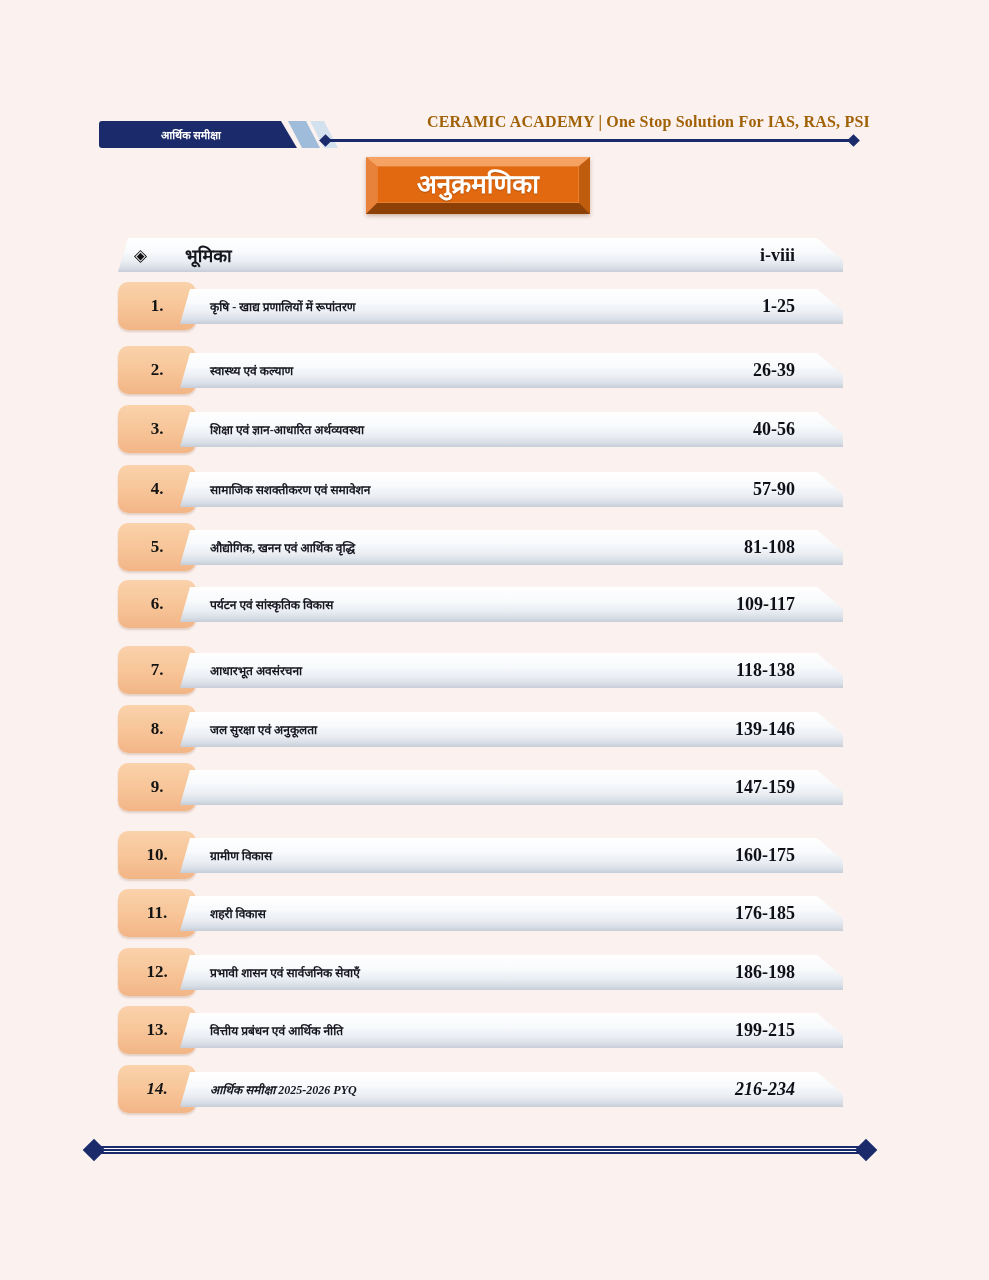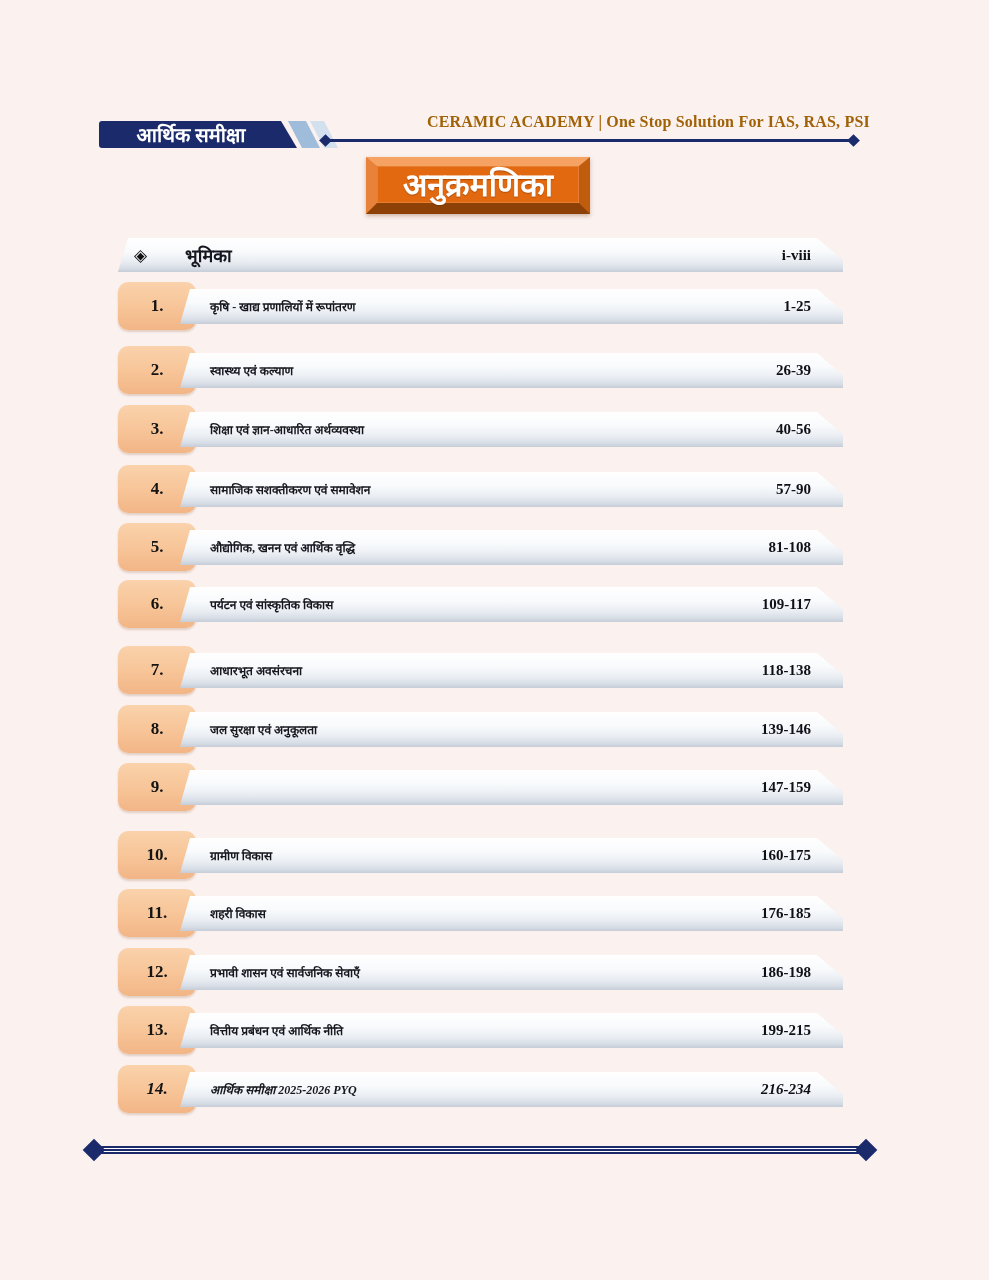--- a/index.html
+++ b/index.html
@@ -12,21 +12,21 @@
   }
   .page{position:absolute;inset:0;}
 
   
   .badge{
     position:absolute;left:99px;top:121px;width:198px;height:27px;
     background:#1b2a6b;
     clip-path:polygon(0 0, calc(100% - 16px) 0, 100% 100%, 0 100%);
     border-radius:3px 0 0 3px;
     display:flex;align-items:center;justify-content:center;
-    color:#ffffff;font-weight:bold;font-size:20px;
+    color:#ffffff;font-weight:bold;font-size:11px;
     padding-right:14px;box-sizing:border-box;
   }
   .stripe{position:absolute;top:121px;height:27px;}
   .stripe1{left:288px;width:32px;background:#9fbcda;
     clip-path:polygon(0 0,18px 0,32px 100%,14px 100%);}
   .stripe2{left:310px;width:28px;background:#d3e0ee;
     clip-path:polygon(0 0,14px 0,28px 100%,14px 100%);}
   .top-rule{position:absolute;left:326px;top:139px;width:527px;height:3px;background:#1b2a6b;}
   .top-rule .dmd{position:absolute;top:-3px;width:9px;height:9px;background:#1b2a6b;transform:rotate(45deg);}
   .top-rule .dmd.l{left:-5px;}
@@ -41,21 +41,21 @@
   .title-btn{
     position:absolute;left:366px;top:157px;width:224px;height:57px;
     box-sizing:border-box;
     background:#e2690f;
     border-style:solid;border-width:9px 11px 11px 11px;
     border-color:#f5a263 #c05c0e #8d4106 #e8813a;
     display:flex;align-items:center;justify-content:center;
     box-shadow:0 2px 4px rgba(120,70,30,.35), inset 0 0 0 1px rgba(255,255,255,.15);
   }
   .title-btn span{
-    color:#ffffff;font-weight:bold;font-size:32px;line-height:1;
+    color:#ffffff;font-weight:bold;font-size:26px;line-height:1;
     text-shadow:0 1px 1px rgba(100,40,0,.4);
   }
 
   
   .row{position:absolute;left:118px;width:725px;height:50px;}
   .tab{
     position:absolute;left:0;top:0;width:78px;height:48px;
     background:linear-gradient(180deg,#fad2ab 0%,#f7c497 55%,#f2b586 100%);
     border-radius:10px;
     display:flex;align-items:center;justify-content:center;
@@ -68,23 +68,23 @@
     clip-path:polygon(10px 0, calc(100% - 26px) 0, 100% 22px, 100% 100%, 0 100%);
     filter:drop-shadow(0 3px 2px rgba(110,118,135,.38));
     display:flex;align-items:center;
   }
   .row.intro .bar{left:0;top:0;width:725px;height:34px;}
   .bar .title{
     margin-left:30px;font-weight:bold;font-size:12px;color:#16161f;
     white-space:nowrap;
   }
   .bar .pages{
-    position:absolute;right:32px;top:0;height:100%;
+    position:absolute;right:48px;top:0;height:100%;
     display:flex;align-items:center;
-    font-weight:bold;font-size:15px;color:#101018;
+    font-weight:bold;font-size:18px;color:#101018;
   }
   .bar .bullet{
     margin-left:16px;font-size:17px;color:#111;line-height:1;
   }
   .row.intro .bar .title{margin-left:38px;font-size:18px;}
 
   
   .footer-rule{
     position:absolute;left:92px;top:1146px;width:776px;height:8px;
     background:linear-gradient(180deg,

